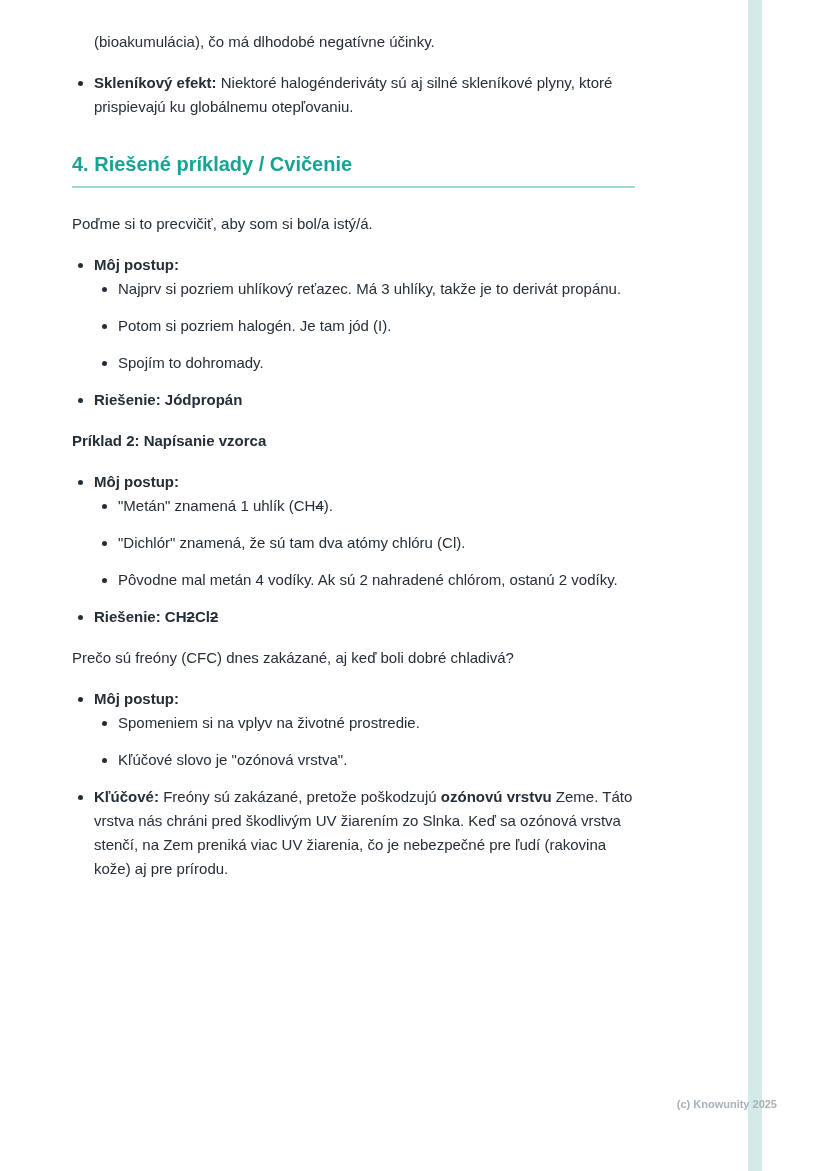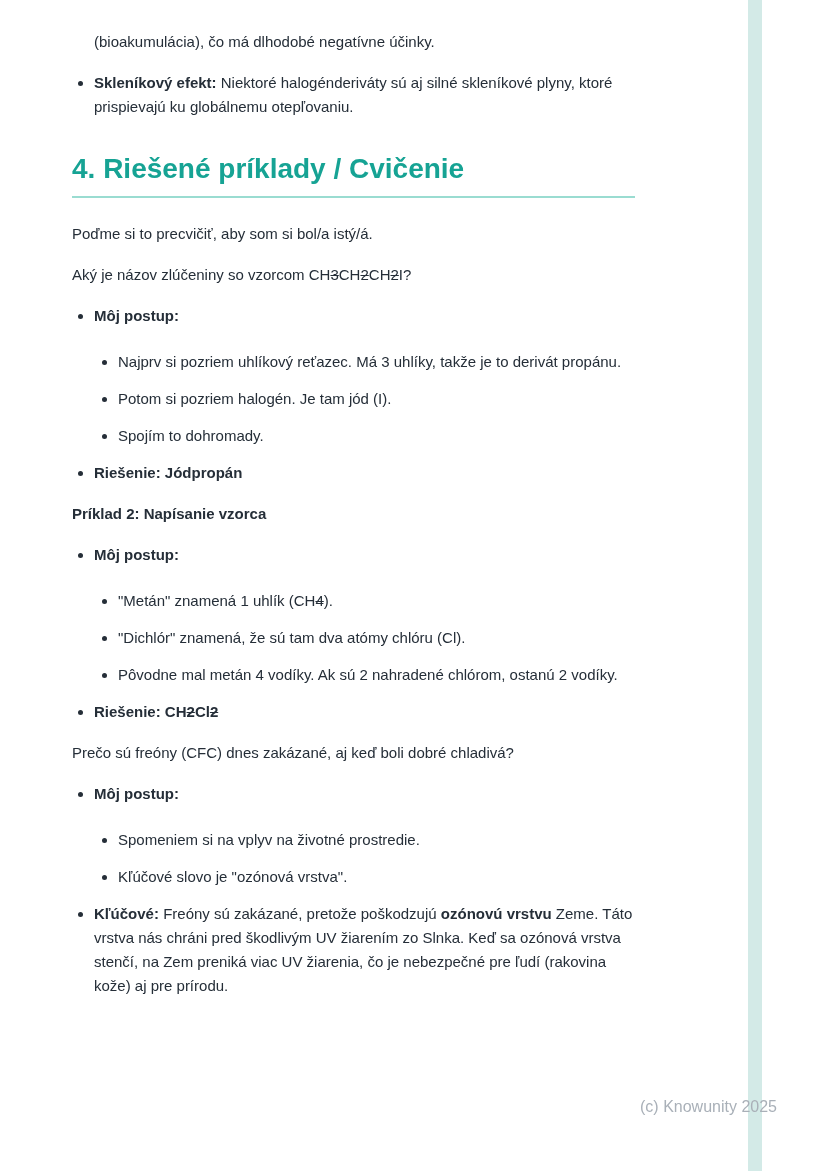--- a/index.html
+++ b/index.html
@@ -13,40 +13,41 @@
     line-height: 1.6;
     color: #252e38;
     overflow: hidden;
   }
   .content { position: absolute; left: 72px; top: 30px; width: 563px; }
   p { margin: 0 0 17px; }
   .indent { padding-left: 22px; }
   .b { font-weight: bold; }
   .strike { text-decoration: line-through; }
   h2 {
-    font-size: 28px; line-height: 1.3; font-weight: bold;
+    font-size: 20px; line-height: 1.3; font-weight: bold;
     color: #16a394;
     margin: 32px 0 9px;
   }
   .divider { border: 0; height: 2px; background: #9adcd1; margin: 0 0 24px; }
   ul { list-style: disc outside; margin: 0 0 17px; padding: 0 0 0 22px; }
-  ul ul { list-style-type: disc; margin: 22px 0 0; padding-left: 24px; }
+  ul ul { list-style-type: disc; margin: 0 0 0; padding-left: 24px; }
   li { margin: 0 0 13px; }
   li:last-child { margin-bottom: 0; }
   .scroll-strip {
     position: absolute; top: 0; right: 66px;
     width: 14px; height: 1171px;
     background: #d3eae7;
     z-index: 1;
   }
   .copyright {
     position: absolute; top: 1097px; right: 51px;
-    font-size: 16px; line-height: 1.3;
+    font-size: 11px; line-height: 1.3;
     color: #a9b0b8;
     z-index: 2;
+    font-weight: bold;
   }
 </style>
 </head>
 <body>
 
 <div class="page">
 
   <div class="scroll-strip"></div>
 
   <main class="content">
@@ -56,21 +57,20 @@
     <ul class="l1">
       <li><span class="b">Skleníkový efekt:</span><span> Niektoré halogénderiváty sú aj silné skleníkové plyny, ktoré prispievajú ku globálnemu otepľovaniu.</span></li>
     </ul>
 
     <h2>4. Riešené príklady / Cvičenie</h2>
     <hr class="divider">
 
     <p>Poďme si to precvičiť, aby som si bol/a istý/á.</p>
 
 
-    <p><span>Aký je názov zlúčeniny so vzorcom CH</span><span class="strike">3</span><span>CH</span><span class="strike">2</span><span>CH</span><span class="strike">2</span><span>I?</span></p>
 
     <ul class="l1">
       <li>
         <span class="b">Môj postup:</span>
         <ul class="l2">
           <li><span>Najprv si pozriem uhlíkový reťazec. Má 3 uhlíky, takže je to derivát propánu.</span></li>
           <li><span>Potom si pozriem halogén. Je tam jód (I).</span></li>
           <li><span>Spojím to dohromady.</span></li>
         </ul>
       </li>

